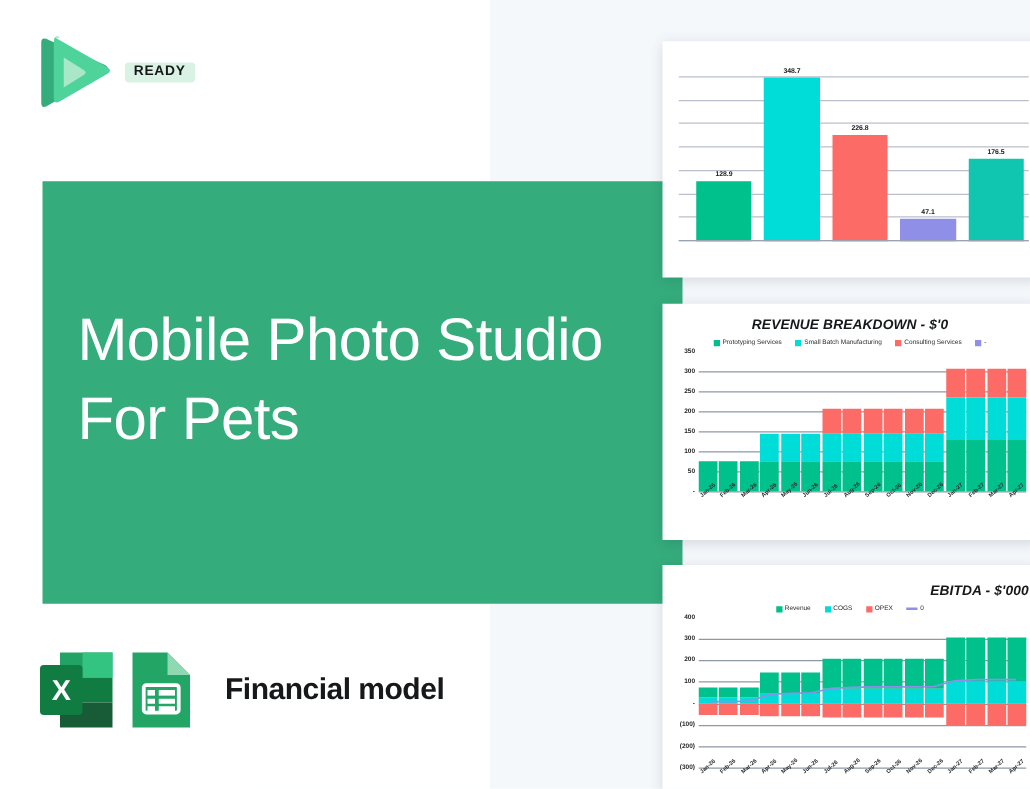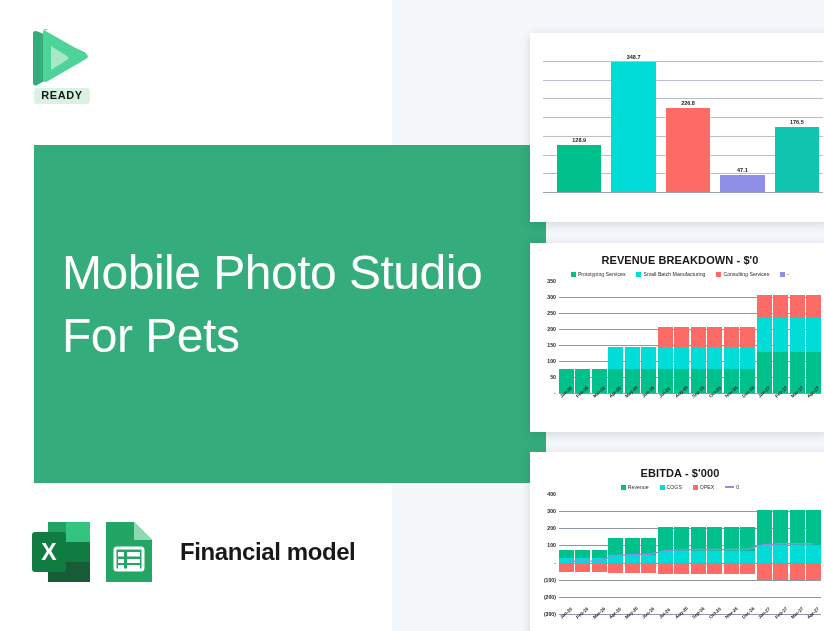--- a/index.html
+++ b/index.html
@@ -8,21 +8,21 @@
     background:#ffffff;
     font-family:"Liberation Sans","DejaVu Sans",sans-serif;
   }
   #stage{position:absolute;inset:0;width:824px;height:631px;overflow:hidden;}
 
   
   .bg-left{position:absolute;left:0;top:0;width:392px;height:631px;background:#ffffff;}
   .bg-right{position:absolute;left:392px;top:0;width:432px;height:631px;background:#f5f8fb;}
 
   
-  .logo-wrap{position:absolute;left:24px;top:28px;display:flex;align-items:center;flex-direction:column;}
+  .logo-wrap{position:absolute;left:24px;top:28px;display:flex;align-items:center;}
   .logo-mark{position:relative;width:66px;height:60px;flex:0 0 auto;}
   .logo-mark svg{display:block;}
   .logo-text{margin-left:10px;display:flex;flex-direction:column;align-items:flex-start;}
   .ready-badge{
     background:#d9f2e4;color:#16181a;font-size:11px;font-weight:700;
     letter-spacing:.6px;padding:2px 7px 3px;border-radius:3px;line-height:1;
   }
   .bp-title{
     font-size:25px;font-weight:800;color:#141618;letter-spacing:-.6px;
     margin-top:5px;line-height:1;white-space:nowrap;
@@ -74,21 +74,21 @@
   .exp-bar{width:100%;}
   .exp-val{
     position:absolute;left:0;right:0;text-align:center;font-size:5.5px;
     font-weight:700;color:#1a1a1a;
   }
   .exp-axis{position:absolute;left:6px;right:0;bottom:0;height:1px;background:#9aa3b0;}
 
   
   .chart-title{
     text-align:center;font-size:11px;font-weight:800;color:#16181a;
-    letter-spacing:.1px;margin-top:5px;
+    letter-spacing:.1px;margin-top:5px;font-style:italic;
   }
   .legend{
     display:flex;justify-content:center;gap:11px;margin-top:5px;flex-wrap:nowrap;
     font-size:5.2px;color:#2b2b2b;white-space:nowrap;
   }
   .legend .li{display:flex;align-items:center;gap:2px;}
   .legend .sw{width:5px;height:5px;display:inline-block;}
   .legend .swline{width:9px;height:2px;display:inline-block;}
 
   .plot{position:relative;margin-top:4px;}
@@ -326,21 +326,21 @@
           <div class="xl">Jan-27</div>
           <div class="xl">Feb-27</div>
           <div class="xl">Mar-27</div>
           <div class="xl">Apr-27</div>
         </div>
     </div>
   </div>
 
   <div class="card" id="card-ebitda">
     <div class="card-inner">
-      <div class="chart-title" style="margin-top:9px;">EBITDA - $'000</div>
+      <div class="chart-title" style="margin-top:9px;text-align:right;">EBITDA - $'000</div>
       <div class="legend" id="ebt-legend">
           <div class="li">
             <span class="sw" style="background: rgb(0, 192, 139);"></span>
             <span>Revenue</span>
           </div>
           <div class="li">
             <span class="sw" style="background: rgb(0, 221, 217);"></span>
             <span>COGS</span>
           </div>
           <div class="li">

